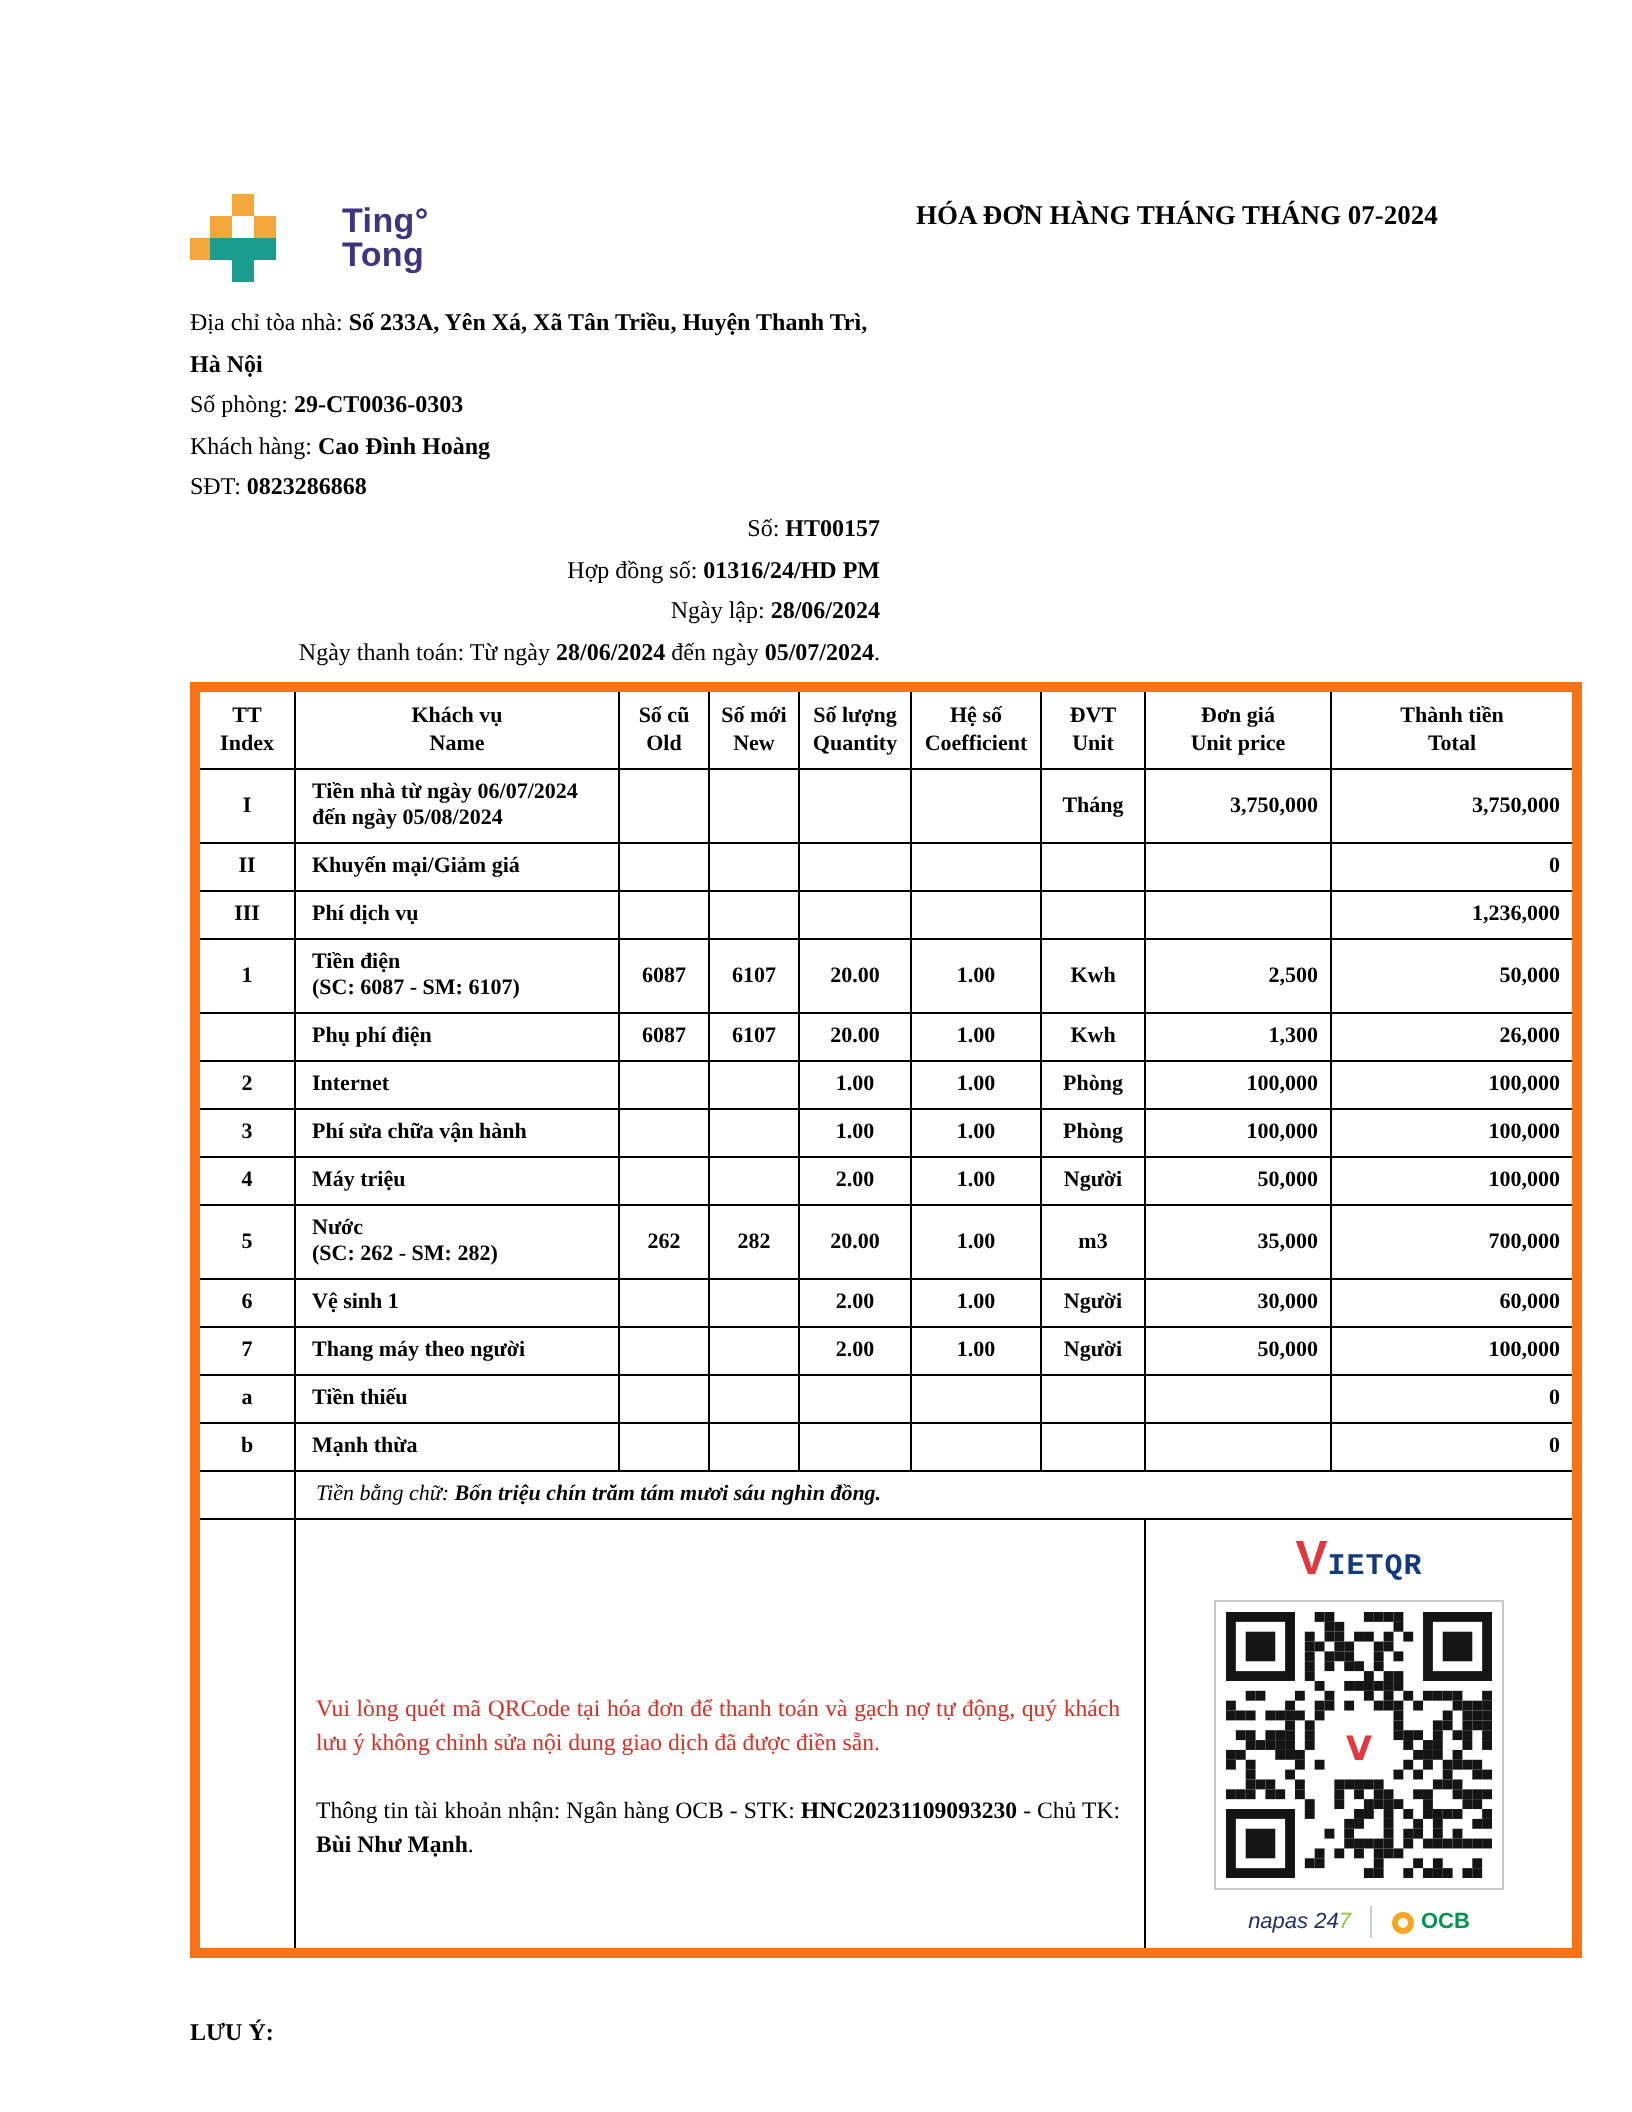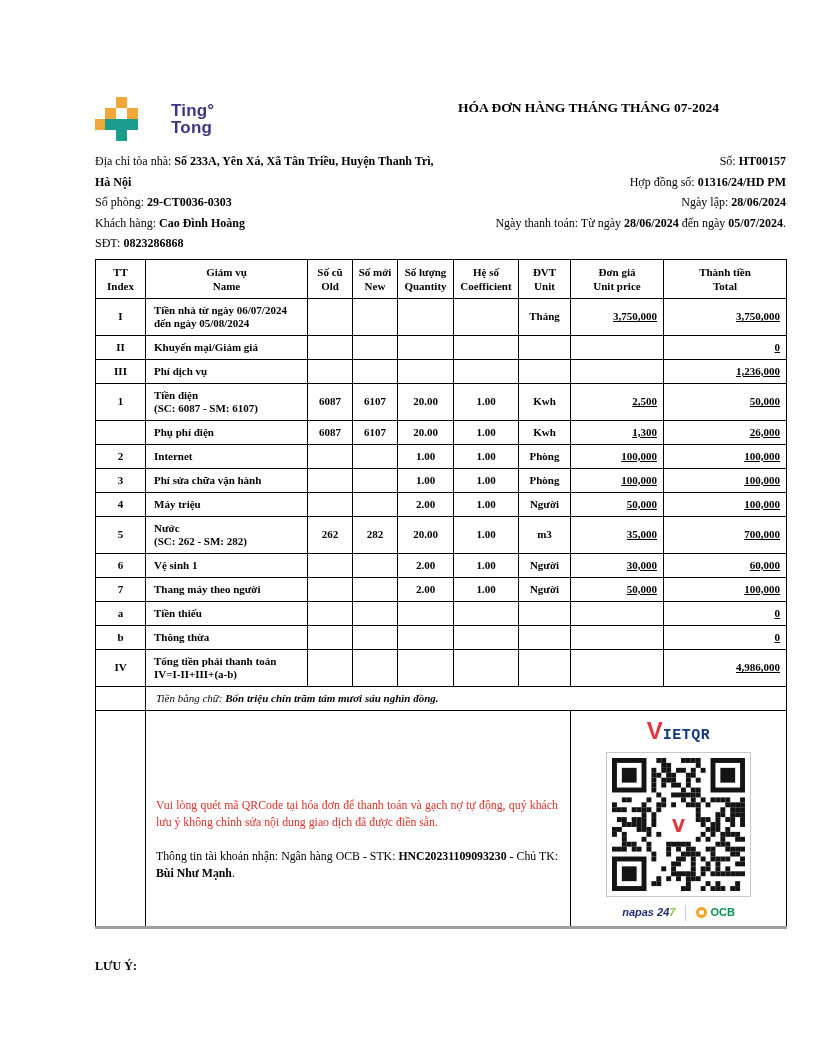--- a/index.html
+++ b/index.html
@@ -14,50 +14,50 @@
   .sq.o1 { left:21px; top:0; }
   .sq.o2 { left:10px; top:11px; }
   .sq.o3 { left:32px; top:11px; }
   .sq.o4 { left:0; top:22px; }
   .sq.t1 { left:10px; top:22px; width:33px; }
   .sq.t2 { left:21px; top:33px; }
   .logo-text { font-family:"Liberation Sans","DejaVu Sans",sans-serif; font-weight:bold; font-size:17px; line-height:17px; letter-spacing:0.2px; padding-top:5px; }
   .doc-title { width:282px; margin-right:46px; text-align:left; font-weight:bold; font-size:13.5px; line-height:19px; padding-top:1px; }
 
   
-  .info { display:flex; justify-content:space-between; margin:8px 0 0 95px; width:691px; font-size:12px; }
+  .info { display:flex; justify-content:space-between; margin:8px 0 0 95px; width:691px; font-size:12px;flex-direction:column; }
   .info-left { width:340px; }
   .info-right { width:345px; text-align:right; }
   .info-line { line-height:20.6px; }
 
   
   table.invoice { border-collapse:collapse; margin:5px 0 0 95px; width:691px; table-layout:fixed; font-size:11px; }
   table.invoice th, table.invoice td { border:1px solid #000; vertical-align:middle; }
-  table.invoice { border:1px solid #f97316; }
+  table.invoice { border:5px solid #f97316; }
   thead th { font-weight:bold; text-align:center; line-height:14px; padding:5px 2px; }
   td { font-weight:bold; line-height:13px; padding:5px 3px; }
   .c-tt { text-align:center; width:50px; }
   .c-name { text-align:left; padding-left:8px; }
   .c-ctr { text-align:center; }
-  .c-money { text-align:right; padding-right:6px;text-decoration:underline; }
+  .c-money { text-align:right; padding-right:6px; }
   tbody.rows td { height:24px; }
   .c-words { font-weight:normal; padding-left:10px; }
   .c-words i b { font-weight:bold; }
   tr.payment-row td { border-bottom:3px solid #9e9e9e; }
   .c-paytext { vertical-align:top; font-weight:normal; font-size:11.8px; line-height:17px; padding:52px 12px 10px 10px; text-align:justify; }
   .red-note { color:#d93025; margin-bottom:17px; }
   .c-qr { vertical-align:top; text-align:center; padding-top:6px; height:198px; }
 
   
   .vietqr-logo { font-family:"Liberation Sans","DejaVu Sans",sans-serif; font-weight:bold; margin:2px 0 4px 0; line-height:24px; }
   .vietqr-logo .v { color:#e2373f; font-size:24px; }
   .vietqr-logo .rest { color:#123a7d; font-size:15px; letter-spacing:0.5px;font-family:Liberation Mono, monospace; }
   .qr-frame { display:inline-block; background:#fff; border:1px solid #c8c8c8; padding:5px; line-height:0; }
   .bank-logos { display:flex; align-items:center; justify-content:center; gap:10px; margin-top:8px; font-family:"Liberation Sans","DejaVu Sans",sans-serif; font-size:11px; }
-  .napas { font-style:italic; font-weight:bold; color:#1f2f6e; }
+  .napas { font-style:italic; font-weight:normal; color:#1f2f6e; }
   .napas .seven { color:#8cc63f; }
   .logo-sep { width:1px; height:16px; background:#c4cede; }
   .ocb { display:flex; align-items:center; gap:3px; font-weight:bold; color:#00954e; }
   .ocb-circle { width:11px; height:11px; border-radius:50%; border:3px solid #f5a623; display:inline-block; }
 
   .footer-note { margin:30px 0 0 95px; font-weight:bold; font-size:12px; }
   b { font-weight:bold; }
 </style>
 </head>
 <body>
@@ -105,21 +105,21 @@
         <col style="width:45px">
       <col style="width:56px">
         <col style="width:65px">
         <col style="width:52px">
         <col style="width:93px">
         <col style="width:123px">
     </colgroup>
     <thead>
       <tr>
         <th><span>TT</span><br><span>Index</span></th>
-        <th><span>Giảm vụ</span><br><span>Name</span></th>
+        <th><span>Khách vụ</span><br><span>Name</span></th>
         <th><span>Số cũ</span><br><span>Old</span></th>
         <th><span>Số mới</span><br><span>New</span></th>
         <th><span>Số lượng</span><br><span>Quantity</span></th>
         <th><span>Hệ số</span><br><span>Coefficient</span></th>
         <th><span>ĐVT</span><br><span>Unit</span></th>
         <th><span>Đơn giá</span><br><span>Unit price</span></th>
         <th><span>Thành tiền</span><br><span>Total</span></th>
       </tr>
     </thead>
     <tbody class="rows">
@@ -250,39 +250,28 @@
           <td class="c-ctr"></td>
           <td class="c-ctr"></td>
           <td class="c-ctr"></td>
           <td class="c-ctr"></td>
           <td class="c-ctr"></td>
           <td class="c-money"></td>
           <td class="c-money">0</td>
         </tr>
         <tr>
           <td class="c-tt">b</td>
-          <td class="c-name">Thông thừa</td>
+          <td class="c-name">Mạnh thừa</td>
           <td class="c-ctr"></td>
           <td class="c-ctr"></td>
           <td class="c-ctr"></td>
           <td class="c-ctr"></td>
           <td class="c-ctr"></td>
           <td class="c-money"></td>
           <td class="c-money">0</td>
-        </tr>
-        <tr>
-          <td class="c-tt">IV</td>
-          <td class="c-name">Tổng tiền phải thanh toán<br>IV=I-II+III+(a-b)</td>
-          <td class="c-ctr"></td>
-          <td class="c-ctr"></td>
-          <td class="c-ctr"></td>
-          <td class="c-ctr"></td>
-          <td class="c-ctr"></td>
-          <td class="c-money"></td>
-          <td class="c-money">4,986,000</td>
         </tr>
       </tbody>
     <tbody>
       <tr>
         <td class="c-tt"></td>
         <td class="c-words" colspan="8">
           <i><span>Tiền bằng chữ: </span><b>Bốn triệu chín trăm tám mươi sáu nghìn đồng.</b></i>
         </td>
       </tr>
       <tr class="payment-row">

